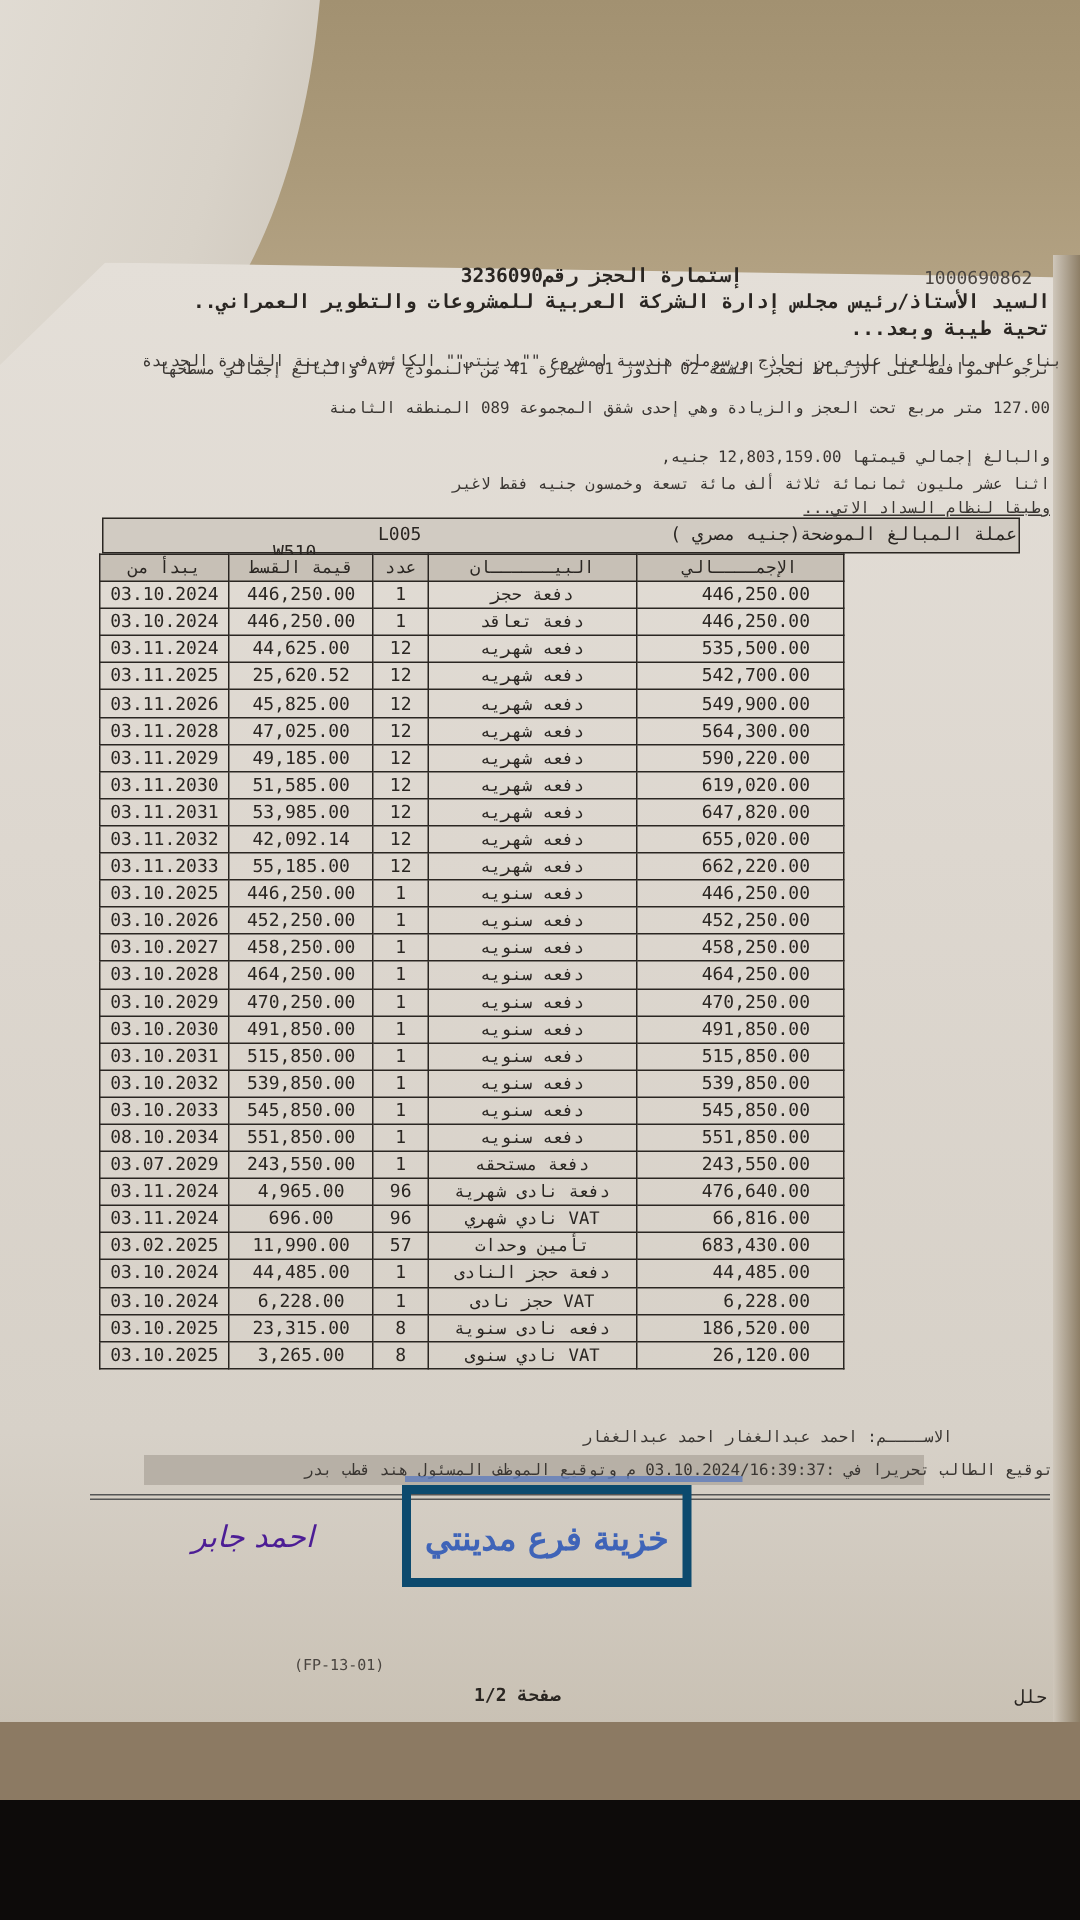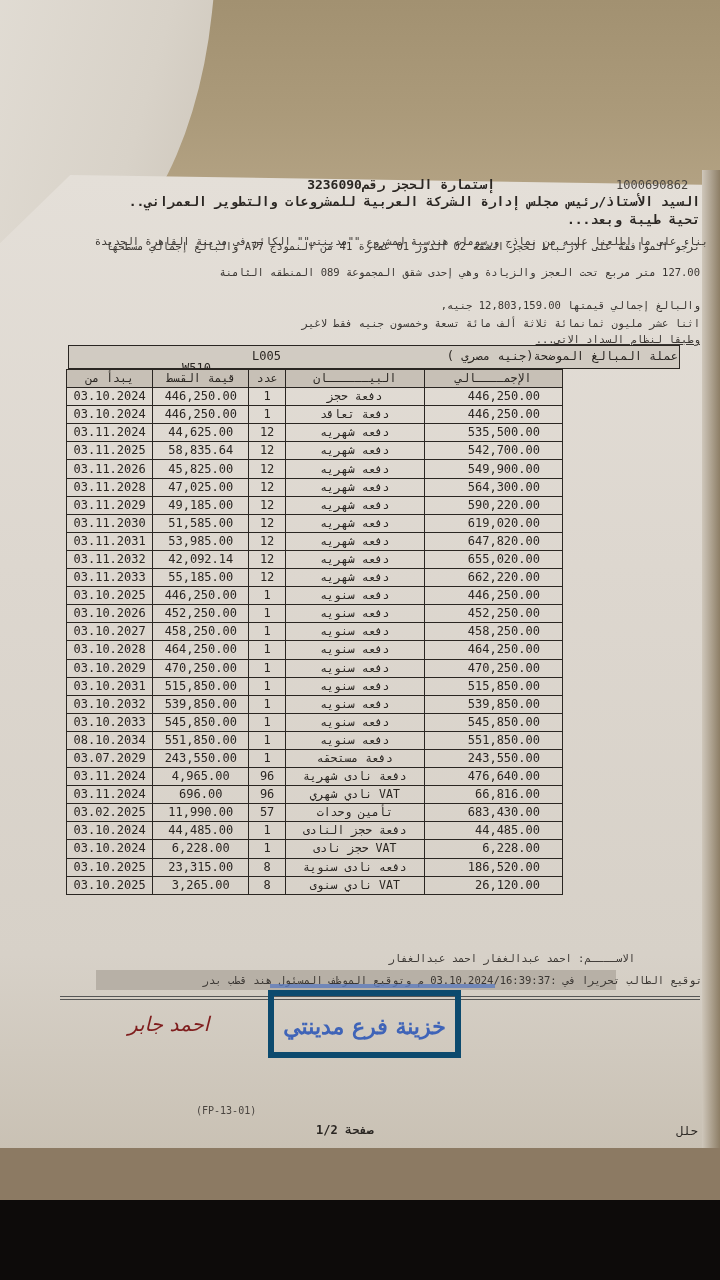--- a/index.html
+++ b/index.html
@@ -68,21 +68,21 @@
     position:absolute; left:268px; top:990px; width:193px; height:68px;
     border:6px solid #0c4a6e; box-sizing:border-box;
     color:#3f64b8; font-family:"DejaVu Serif", serif; font-weight:bold;
     font-size:22px; text-align:center; line-height:60px; direction:rtl;
   }
   .stamp-top {
     position:absolute; left:270px; top:984px; width:225px; height:4px; background:#5f7dbd; opacity:.8;
   }
   .signature {
     position:absolute; left:128px; top:1012px; font-family:"DejaVu Serif", serif;
-    font-size:20px; color:#7f1d1d; font-style:italic;
+    font-size:20px; color:#4c1d95; font-style:italic;
   }
 </style>
 </head>
 <body>
 
 <div class="bg-top"></div>
 <div class="curl"></div>
 <div class="page"></div>
 <div class="right-edge"></div>
 <div class="band"></div>
@@ -133,21 +133,21 @@
       </tr>
       <tr>
         <td>03.11.2024</td>
         <td>44,625.00</td>
         <td>12</td>
         <td class="desc">دفعه شهريه</td>
         <td class="total">535,500.00</td>
       </tr>
       <tr>
         <td>03.11.2025</td>
-        <td>58,835.64</td>
+        <td>25,620.52</td>
         <td>12</td>
         <td class="desc">دفعه شهريه</td>
         <td class="total">542,700.00</td>
       </tr>
       <tr>
         <td>03.11.2026</td>
         <td>45,825.00</td>
         <td>12</td>
         <td class="desc">دفعه شهريه</td>
         <td class="total">549,900.00</td>
@@ -221,20 +221,27 @@
         <td>1</td>
         <td class="desc">دفعه سنويه</td>
         <td class="total">464,250.00</td>
       </tr>
       <tr>
         <td>03.10.2029</td>
         <td>470,250.00</td>
         <td>1</td>
         <td class="desc">دفعه سنويه</td>
         <td class="total">470,250.00</td>
+      </tr>
+      <tr>
+        <td>03.10.2030</td>
+        <td>491,850.00</td>
+        <td>1</td>
+        <td class="desc">دفعه سنويه</td>
+        <td class="total">491,850.00</td>
       </tr>
       <tr>
         <td>03.10.2031</td>
         <td>515,850.00</td>
         <td>1</td>
         <td class="desc">دفعه سنويه</td>
         <td class="total">515,850.00</td>
       </tr>
       <tr>
         <td>03.10.2032</td>

